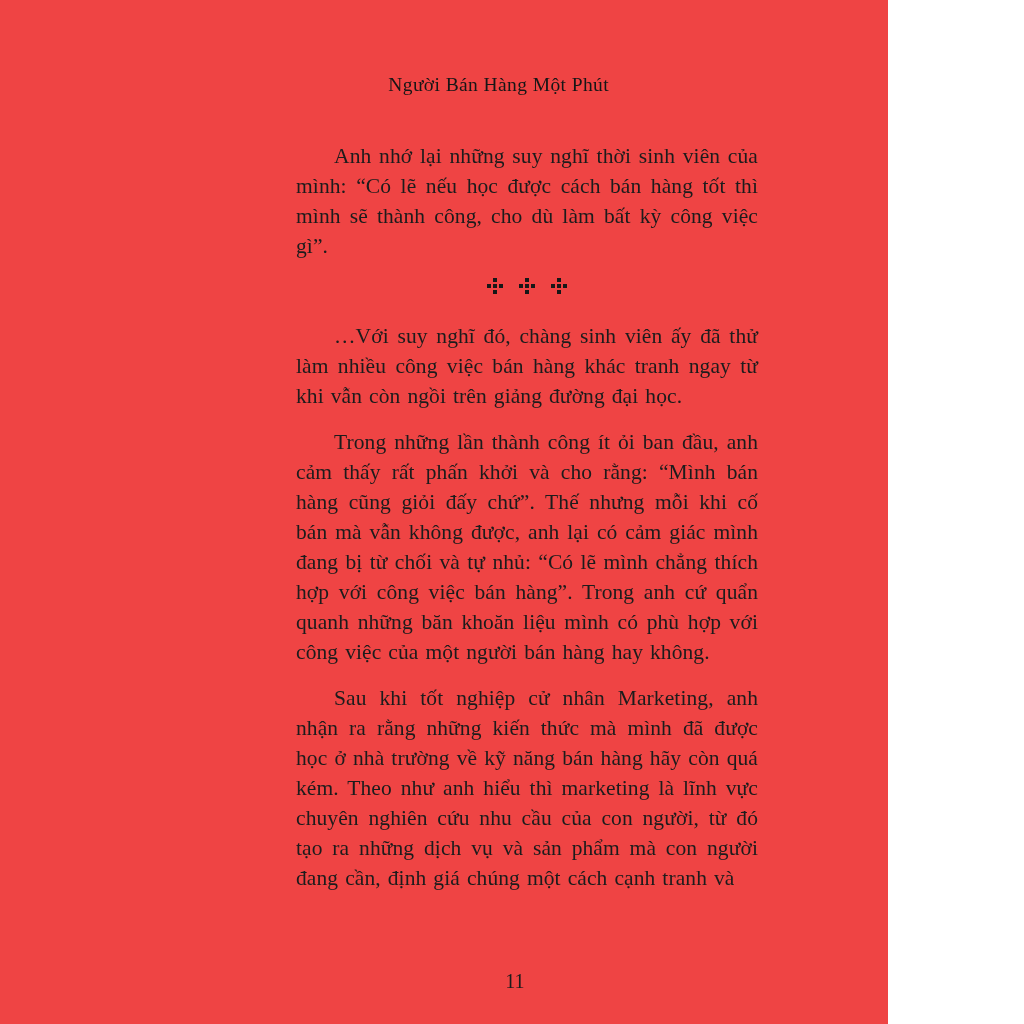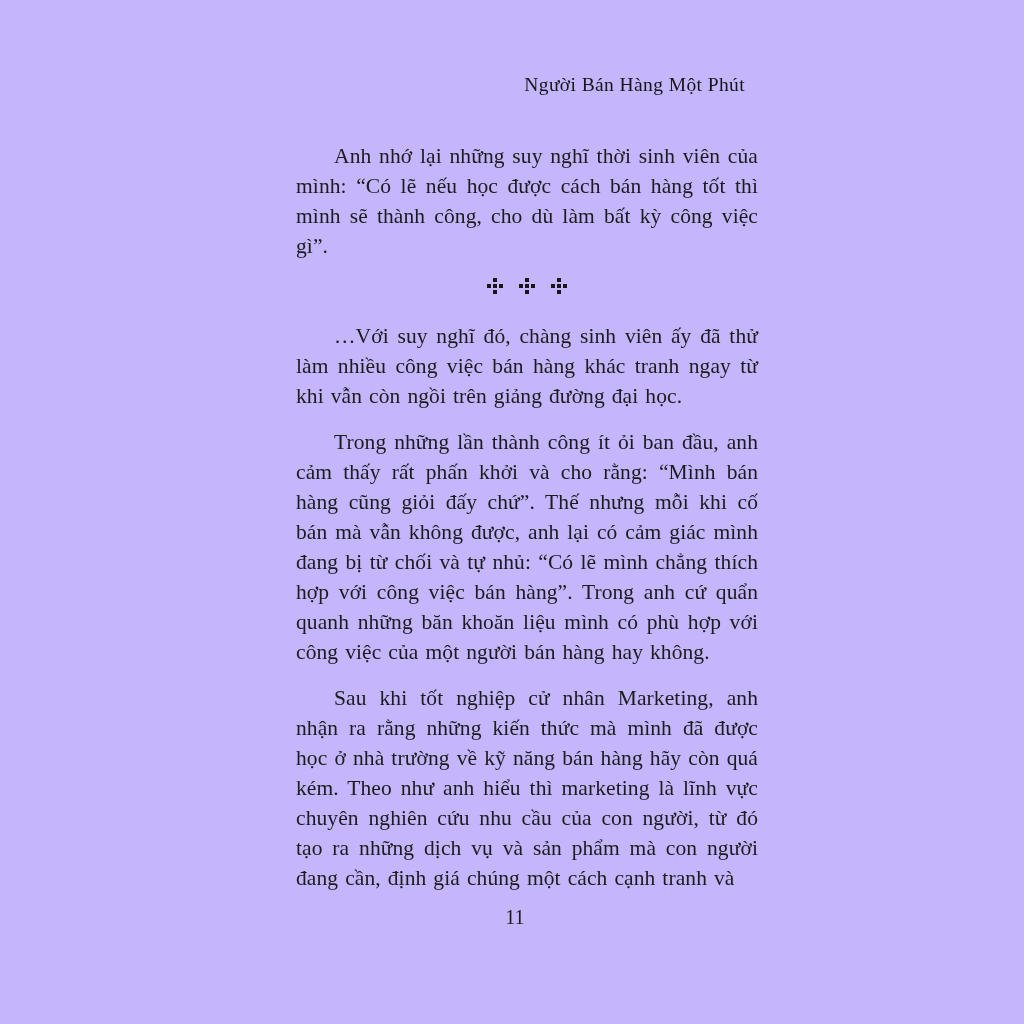--- a/index.html
+++ b/index.html
@@ -2,23 +2,23 @@
 <html><head>
 <meta charset="utf-8">
 <style>
   html, body {
     margin: 0;
     padding: 0;
     background: #ffffff;
   }
   .page {
     position: relative;
-    width: 1024px;
+    width: 888px;
     height: 1024px;
-    background: #c4b5fd;
+    background: #ef4444;
     font-family: "Liberation Serif", "DejaVu Serif", serif;
     color: #1c1c1c;
     overflow: hidden;
   }
   .running-header {
     position: absolute;
     top: 74px;
     right: 279px;
     font-size: 19.5px;
     letter-spacing: 0.4px;
@@ -57,21 +57,21 @@
       radial-gradient(circle 2.3px at 2.8px 9px,  #171717 99%, transparent 100%),
       radial-gradient(circle 2.3px at 9px  9px,   #171717 99%, transparent 100%),
       radial-gradient(circle 2.3px at 15.2px 9px, #171717 99%, transparent 100%),
       radial-gradient(circle 2.3px at 9px 15.2px, #171717 99%, transparent 100%);
     background-repeat: no-repeat;
   }
   .page-number {
     position: absolute;
     left: 284px;
     width: 462px;
-    top: 906px;
+    top: 970px;
     text-align: center;
     font-size: 20px;
     color: #1c1c1c;
   }
 </style>
 </head>
 <body>
 
 <div class="page">
 

